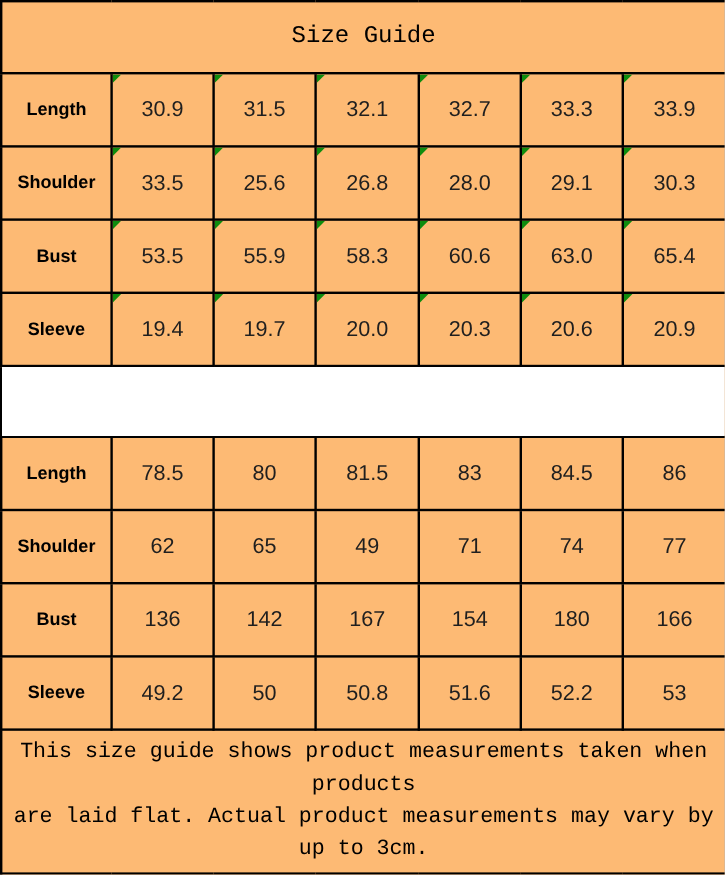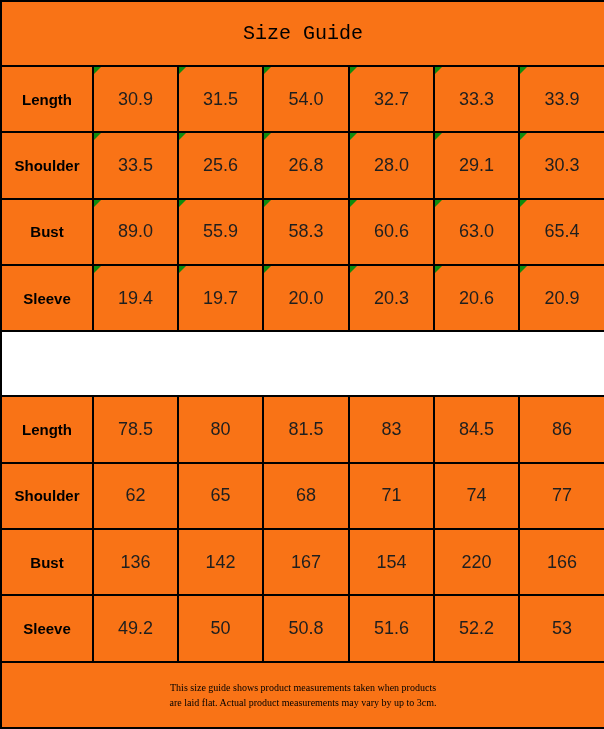--- a/index.html
+++ b/index.html
@@ -1,18 +1,18 @@
 <!DOCTYPE html>
 <html style="--tri: #0e8c0e;"><head>
 <meta charset="utf-8">
 <style>
   html,body{margin:0;padding:0;background:#fff;}
   #stage{
     width:604px;height:729px;box-sizing:border-box;
-    background:#f97316;overflow:hidden;
+    background:#fdba74;overflow:hidden;
   }
   table.sg{
     width:604px;height:729px;border-collapse:collapse;table-layout:fixed;
     box-sizing:border-box;
   }
   table.sg td, table.sg th{
     border:2px solid #000;
     text-align:center;vertical-align:middle;
     padding:0;position:relative;
     overflow:hidden;
@@ -30,22 +30,22 @@
     font-family:"Liberation Sans", sans-serif;
     font-weight:400;font-size:18px;color:#1f1f1f;
   }
   .tri{
     position:absolute;top:0;left:0;width:0;height:0;display:block;
     border-top:7px solid var(--tri,#0e8c0e);
     border-right:7px solid transparent;
   }
   .spacer-cell{background:#fff;}
   .note-cell{
-    font-family:Liberation Serif, serif;
-    font-size:10px;color:#000;line-height:1.5;
+    font-family:Liberation Mono, monospace;
+    font-size:18px;color:#000;line-height:1.5;
     font-weight:400;
   }
   tr.r-title{height:55px;}
   tr.r-head{height:57px;}
   tr.r-data{height:56px;}
   tr.r-spacer{height:55px;}
   tr.r-note{height:56px;}
 </style>
 </head>
 <body>
@@ -65,39 +65,39 @@
   <tbody>
         <tr class="r-title">
     <td class="title-cell" colspan="7">Size Guide</td>
   </tr>
 
 
   <tr class="r-data">
     <th class="lab">Length</th>
     <td class="v"><i class="tri"></i><span>30.9</span></td>
     <td class="v"><i class="tri"></i><span>31.5</span></td>
-    <td class="v"><i class="tri"></i><span>54.0</span></td>
+    <td class="v"><i class="tri"></i><span>32.1</span></td>
     <td class="v"><i class="tri"></i><span>32.7</span></td>
     <td class="v"><i class="tri"></i><span>33.3</span></td>
     <td class="v"><i class="tri"></i><span>33.9</span></td>
   </tr>
 
   <tr class="r-data">
     <th class="lab">Shoulder</th>
     <td class="v"><i class="tri"></i><span>33.5</span></td>
     <td class="v"><i class="tri"></i><span>25.6</span></td>
     <td class="v"><i class="tri"></i><span>26.8</span></td>
     <td class="v"><i class="tri"></i><span>28.0</span></td>
     <td class="v"><i class="tri"></i><span>29.1</span></td>
     <td class="v"><i class="tri"></i><span>30.3</span></td>
   </tr>
 
   <tr class="r-data">
     <th class="lab">Bust</th>
-    <td class="v"><i class="tri"></i><span>89.0</span></td>
+    <td class="v"><i class="tri"></i><span>53.5</span></td>
     <td class="v"><i class="tri"></i><span>55.9</span></td>
     <td class="v"><i class="tri"></i><span>58.3</span></td>
     <td class="v"><i class="tri"></i><span>60.6</span></td>
     <td class="v"><i class="tri"></i><span>63.0</span></td>
     <td class="v"><i class="tri"></i><span>65.4</span></td>
   </tr>
 
   <tr class="r-data">
     <th class="lab">Sleeve</th>
     <td class="v"><i class="tri"></i><span>19.4</span></td>
@@ -120,33 +120,33 @@
     <td class="v">81.5</td>
     <td class="v">83</td>
     <td class="v">84.5</td>
     <td class="v">86</td>
   </tr>
 
   <tr class="r-data">
     <th class="lab">Shoulder</th>
     <td class="v">62</td>
     <td class="v">65</td>
-    <td class="v">68</td>
+    <td class="v">49</td>
     <td class="v">71</td>
     <td class="v">74</td>
     <td class="v">77</td>
   </tr>
 
   <tr class="r-data">
     <th class="lab">Bust</th>
     <td class="v">136</td>
     <td class="v">142</td>
     <td class="v">167</td>
     <td class="v">154</td>
-    <td class="v">220</td>
+    <td class="v">180</td>
     <td class="v">166</td>
   </tr>
 
   <tr class="r-data">
     <th class="lab">Sleeve</th>
     <td class="v">49.2</td>
     <td class="v">50</td>
     <td class="v">50.8</td>
     <td class="v">51.6</td>
     <td class="v">52.2</td>

